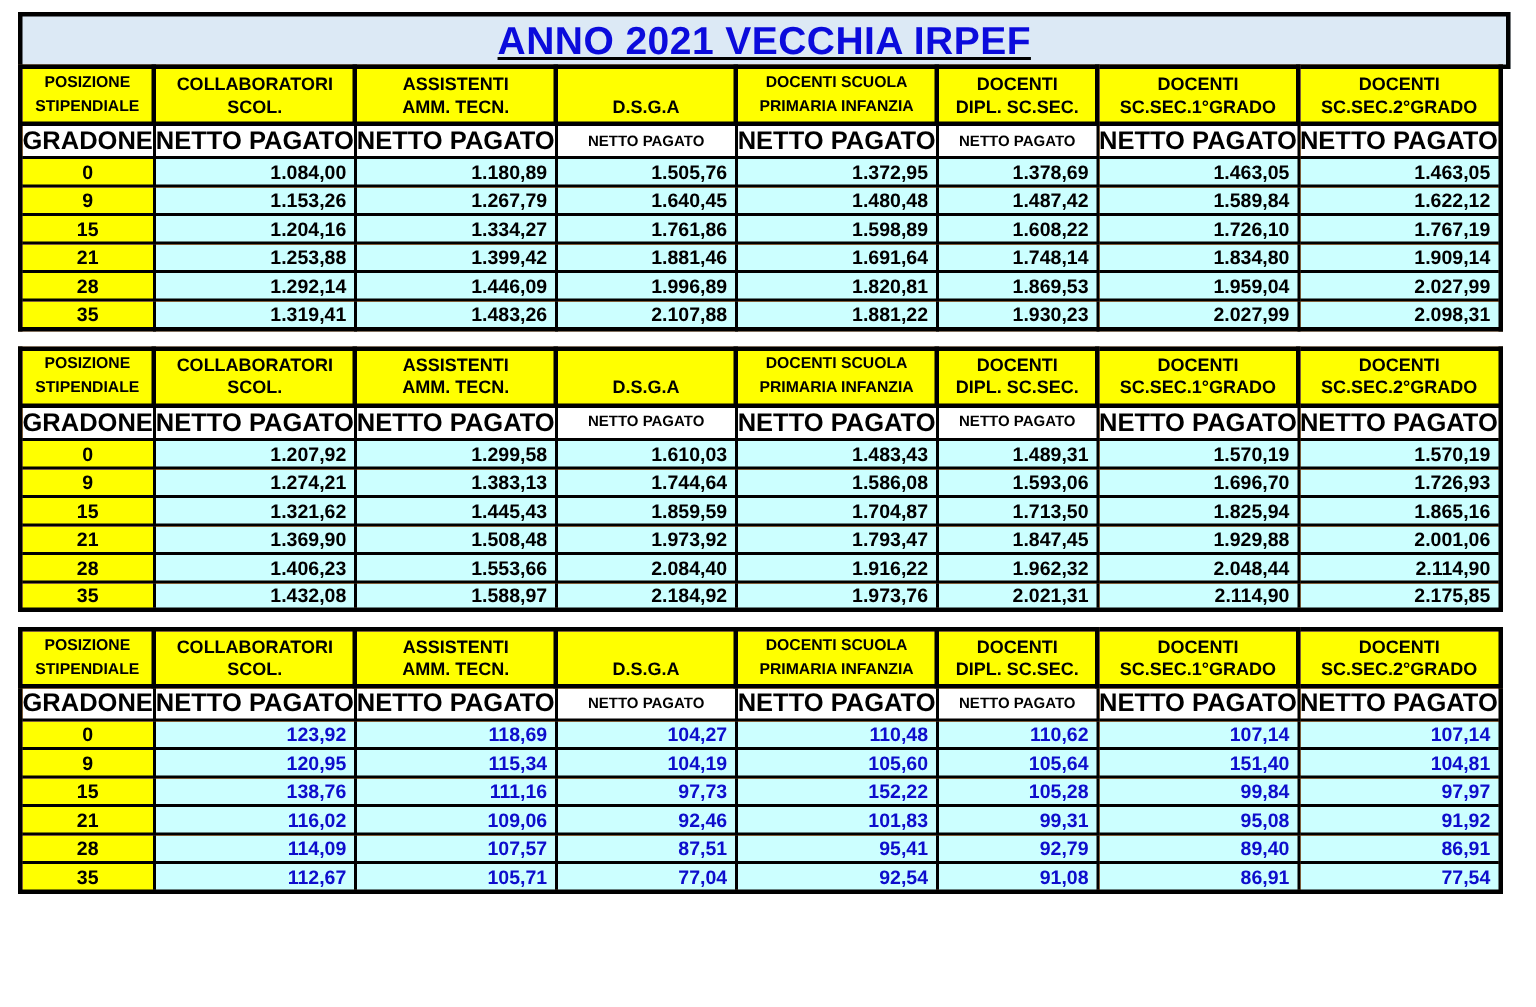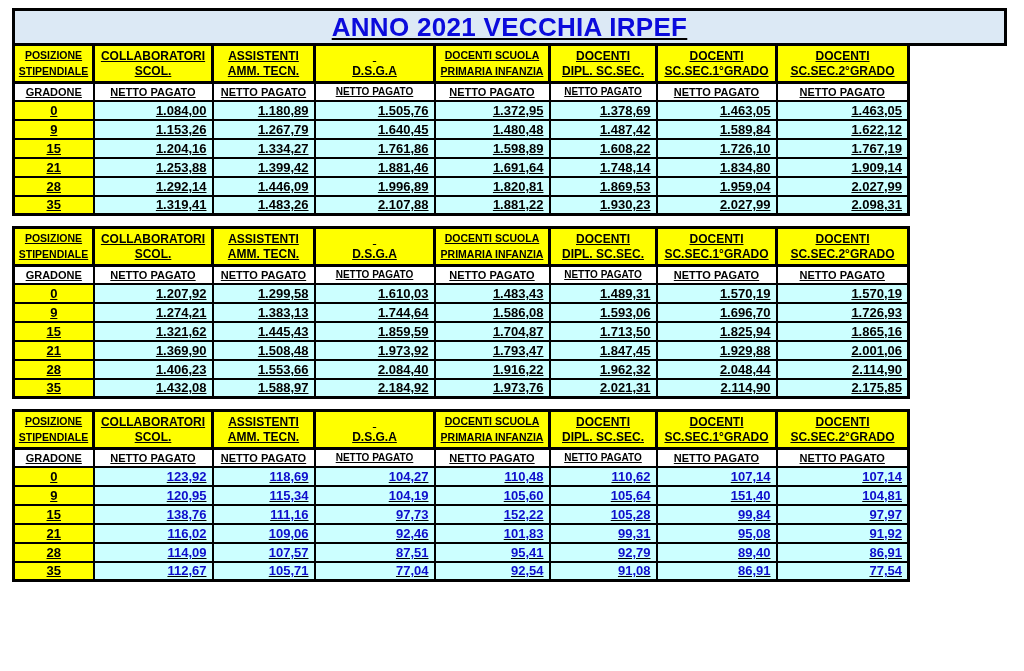--- a/index.html
+++ b/index.html
@@ -27,21 +27,20 @@
   }
   
   .table-block:nth-of-type(3) .title-text { transform: scaleX(0.84); letter-spacing: 0; }
 
   table {
     border-collapse: collapse;
     table-layout: fixed;
     margin-top: -3px;
     border: 3px solid var(--border, #000);
     background: #fdba74;
-    text-decoration: underline;
   }
   col:nth-child(1) { width: 80px; }
   col:nth-child(2) { width: 119px; }
   col:nth-child(3) { width: 102px; }
   col:nth-child(4) { width: 120px; }
   col:nth-child(5) { width: 115px; }
   col:nth-child(6) { width: 107px; }
   col:nth-child(7) { width: 120px; }
   col:nth-child(8) { width: 132px; }
 
@@ -56,21 +55,21 @@
   }
   tr.hdr-row th .l1, tr.hdr-row th .l2 { display: block; font-size: 12px; line-height: 1.25; }
   tr.hdr-row th:nth-child(1) .l1, tr.hdr-row th:nth-child(1) .l2,
   tr.hdr-row th:nth-child(5) .l1, tr.hdr-row th:nth-child(5) .l2 { font-size: 10.5px; line-height: 1.5; }
 
   
   tr.sub-row th {
     background: #ffffff;
     height: 18px;
     text-align: center; vertical-align: middle;
-    font-size: 11px;
+    font-size: 17px;
   }
   tr.sub-row th:nth-child(4), tr.sub-row th:nth-child(6) { font-size: 10px; }
 
   tbody td { height: 19px; font-size: 13px; }
   td.gradone { background: var(--header-bg, #ffff00); text-align: center; }
   td.val {
     background: var(--cell-bg, #ccffff);
     text-align: right; padding-right: 5px;
     color: #000000;
   }

